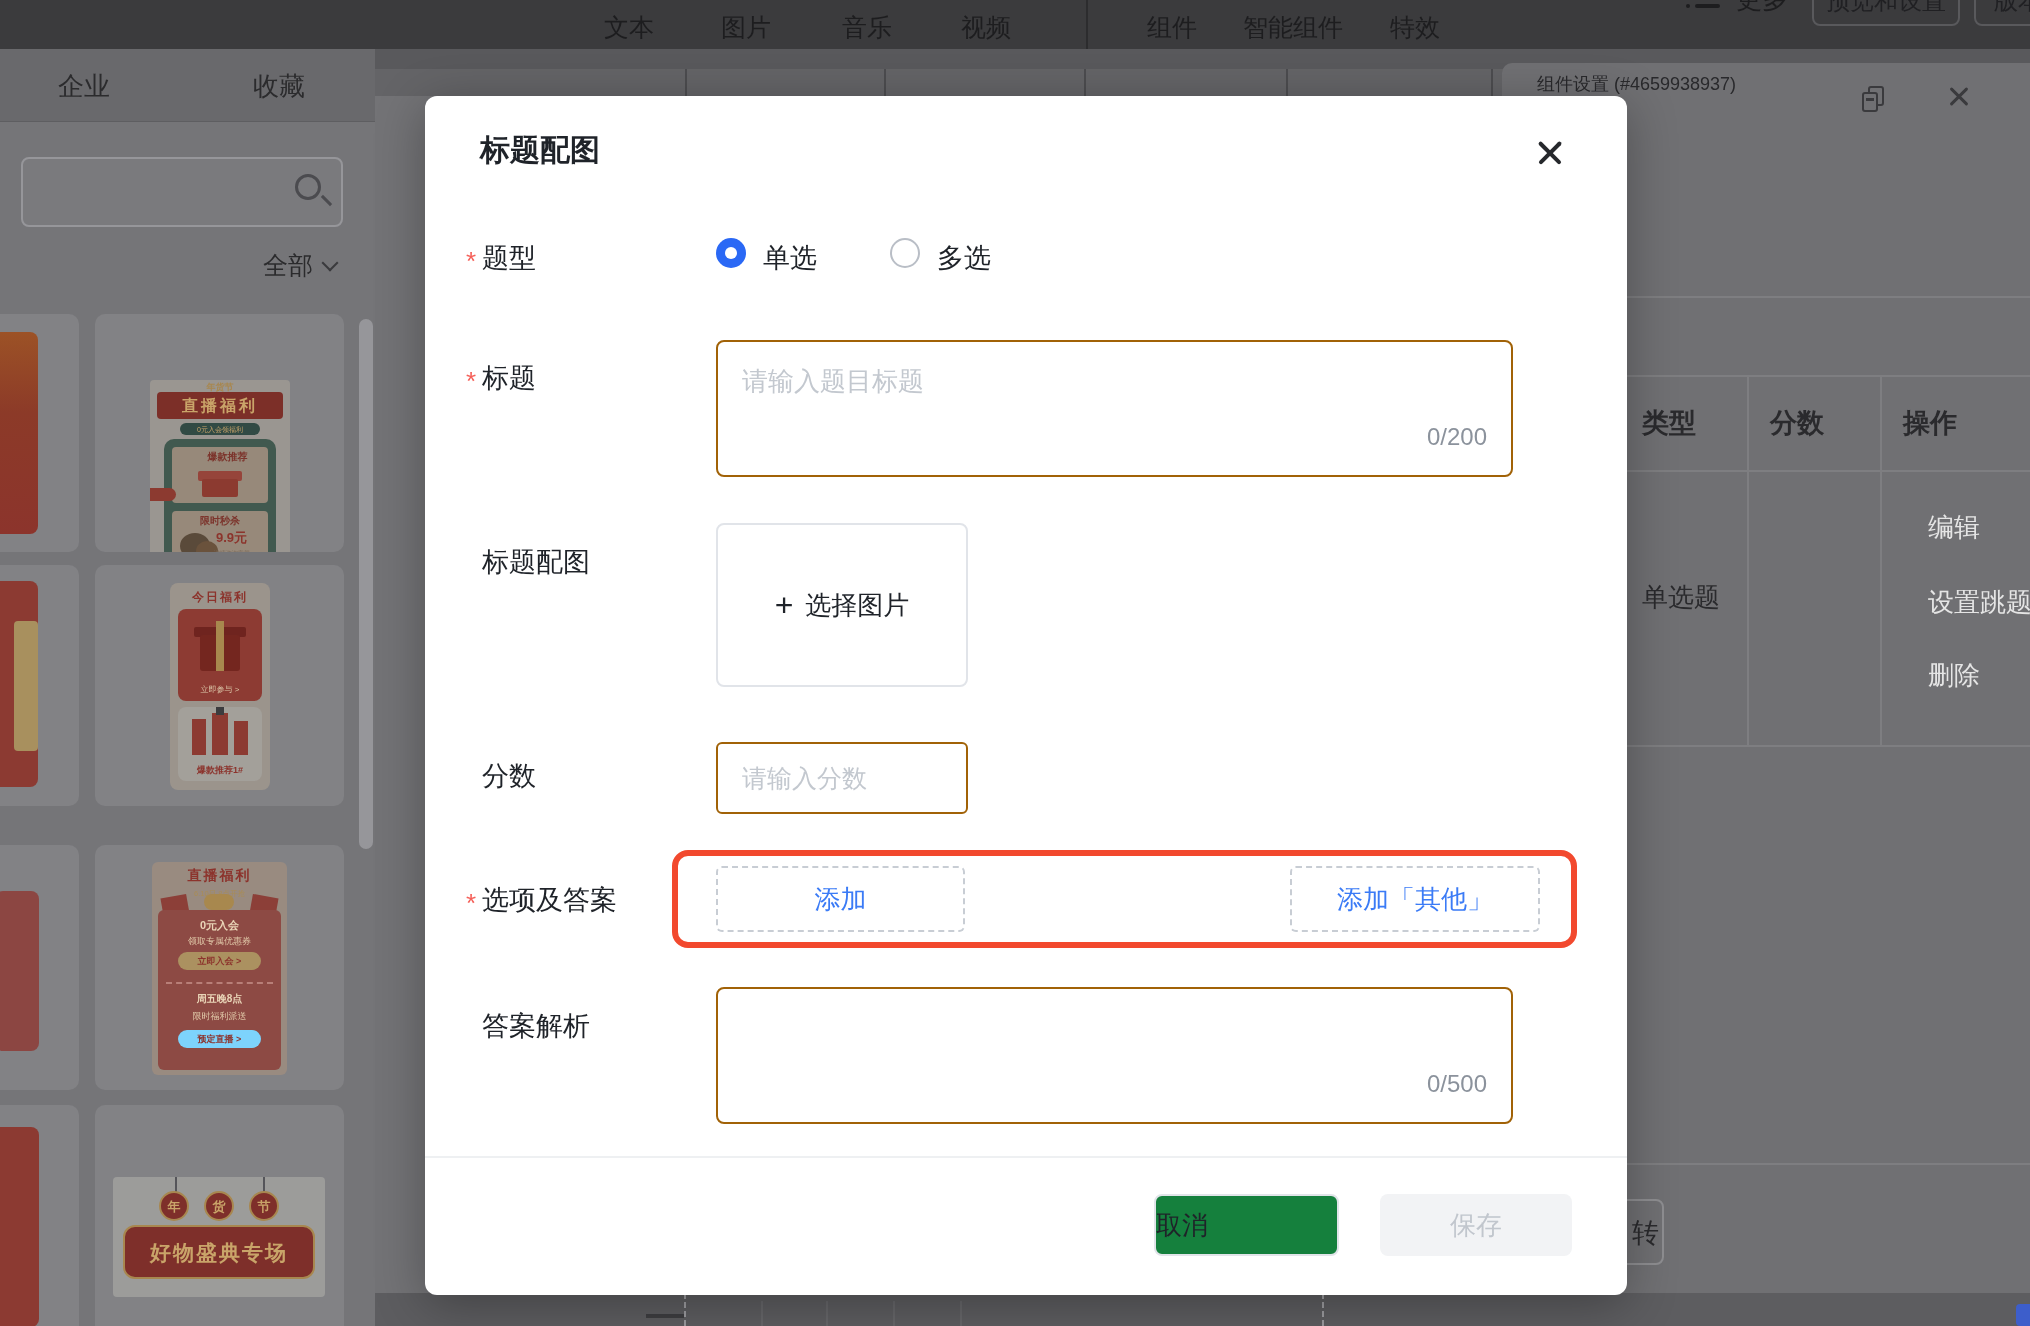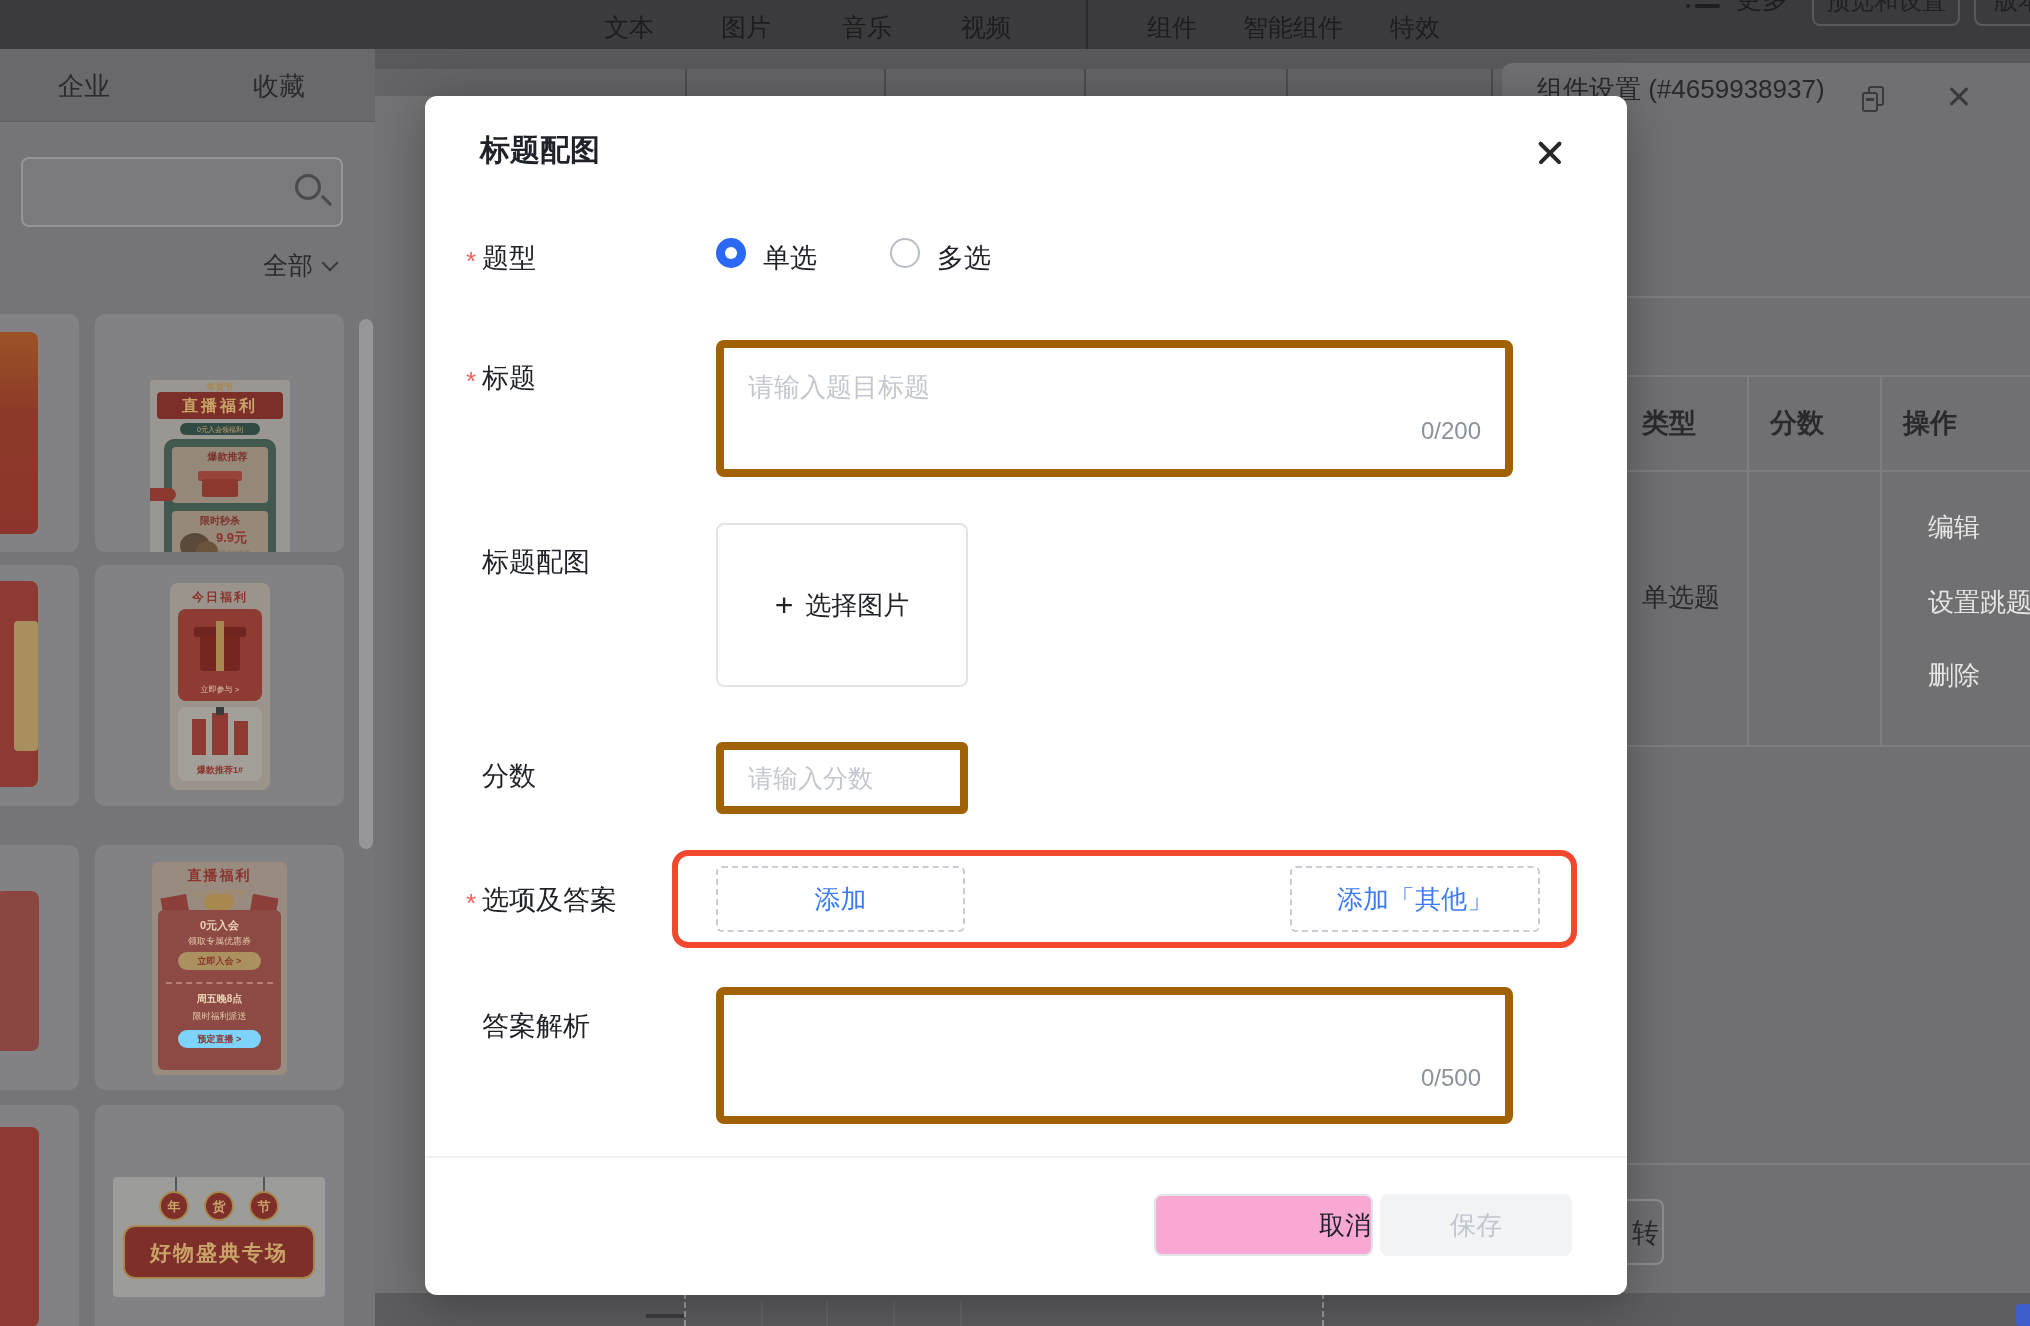--- a/index.html
+++ b/index.html
@@ -41,57 +41,57 @@
   .scrollbar { position:absolute; left:359px; top:270px; width:14px; height:530px; background:#96969a; border-radius:7px; }
   .sliver { position:absolute; border-radius:8px; }
 
   
   .poster { position:absolute; border-radius:4px; overflow:hidden; }
   .ctr { position:absolute; left:0; width:100%; text-align:center; }
 
   
   .rpanel { position:absolute; left:1502px; top:63px; width:528px; height:1263px; background:#707073; border-top-left-radius:10px; }
   .rp-line { position:absolute; background:#7e7e81; }
-  .rp-h { font-size:26px; color:#29292c; }
+  .rp-h { font-size:18px; color:#29292c; }
   .rp-th { font-size:27px; font-weight:600; color:#2a2a2d; }
   .rp-td { font-size:26px; color:#2a2a2d; }
   .rp-link { font-size:26px; color:#e5e5e5; }
   .xbar { position:absolute; left:-1px; top:10px; width:24px; height:3px; background:#3a3a3d; border-radius:2px; }
   .bottom-strip { position:absolute; left:375px; top:1293px; width:1655px; height:33px; background:#5d5d60; }
   .dash-v { position:absolute; top:1293px; width:0; height:33px; border-left:2px dashed #9c9ca0; }
 
   
   .modal { position:absolute; left:425px; top:96px; width:1202px; height:1199px; background:#ffffff;
            border-radius:12px; box-shadow:0 10px 50px rgba(0,0,0,0.3); z-index:10; }
   .m-title { position:absolute; left:55px; top:34px; font-size:30px; font-weight:600; color:#1f2329; }
   .m-close { position:absolute; left:1108px; top:40px; width:34px; height:34px; cursor:pointer; }
   .m-close .b { position:absolute; left:2px; top:15px; width:30px; height:3.5px; background:#26282c; border-radius:2px; }
   .m-label { position:absolute; font-size:27px; color:#1f2329; }
   .m-star { position:absolute; font-size:26px; color:#f56059; }
   .radio-on { position:absolute; width:30px; height:30px; border-radius:50%; background:#2a68f5; }
   .radio-on .dot { position:absolute; left:9px; top:9px; width:12px; height:12px; border-radius:50%; background:#ffffff; }
   .radio-off { position:absolute; width:30px; height:30px; border-radius:50%; border:2px solid #b9bec6; background:#fff; }
-  .field-box { position:absolute; border:8px solid #a16207; border-radius:8px; background:#fff; }
+  .field-box { position:absolute; border:2px solid #a16207; border-radius:8px; background:#fff; }
   .field-box textarea { width:100%; height:100%; border:none; outline:none; resize:none; background:transparent;
                         font-family:inherit; font-size:26px; color:#1f2329; padding:22px 24px; }
   .field-box input { width:100%; height:100%; border:none; outline:none; background:transparent;
                      font-family:inherit; font-size:25px; color:#1f2329; padding:4px 24px; }
   .field-box ::placeholder { color:#c3c8cf; opacity:1; }
   .counter { position:absolute; right:24px; bottom:24px; font-size:24px; color:#8b929c; }
   .picker { position:absolute; left:291px; top:427px; width:252px; height:164px; border:2px solid #e1e4e9; border-radius:8px;
             display:flex; align-items:center; justify-content:center; gap:12px; cursor:pointer; }
   .picker .plus { font-size:32px; font-weight:300; color:#1f2329; line-height:1; }
   .picker .txt { font-size:26px; color:#1f2329; }
   .hl-rect { position:absolute; left:247px; top:754px; width:905px; height:98px; border:6px solid #f2492e;
              border-radius:16px; pointer-events:none; z-index:3; }
   .dash-btn { position:absolute; top:770px; width:249px; height:66px; border:2px dashed #c8cdd4; border-radius:6px;
               font-size:26px; color:#3b7bf6; text-align:center; line-height:62px; cursor:pointer; background:#fff; }
   .m-divider { position:absolute; left:0; top:1060px; width:1202px; height:2px; background:#eef0f2; }
-  .btn-cancel { position:absolute; left:729px; top:1098px; width:219px; height:62px; background:#f9a8d4; border:2px solid #e1e4e9;
-                border-radius:8px; font-size:26px; color:#1f2329; text-align:right; line-height:58px; cursor:pointer; }
+  .btn-cancel { position:absolute; left:729px; top:1098px; width:185px; height:62px; background:#15803d; border:2px solid #e1e4e9;
+                border-radius:8px; font-size:26px; color:#1f2329; text-align:left; line-height:58px; cursor:pointer; }
   .btn-save { position:absolute; left:955px; top:1098px; width:192px; height:62px; background:#f2f3f5; border:none;
               border-radius:8px; font-size:26px; color:#c1c6cd; text-align:center; line-height:62px; }
 </style>
 </head>
 <body>
 
 <div id="root">
 
   <div class="topbar">
     <span class="tab" style="left:604px">文本</span>

